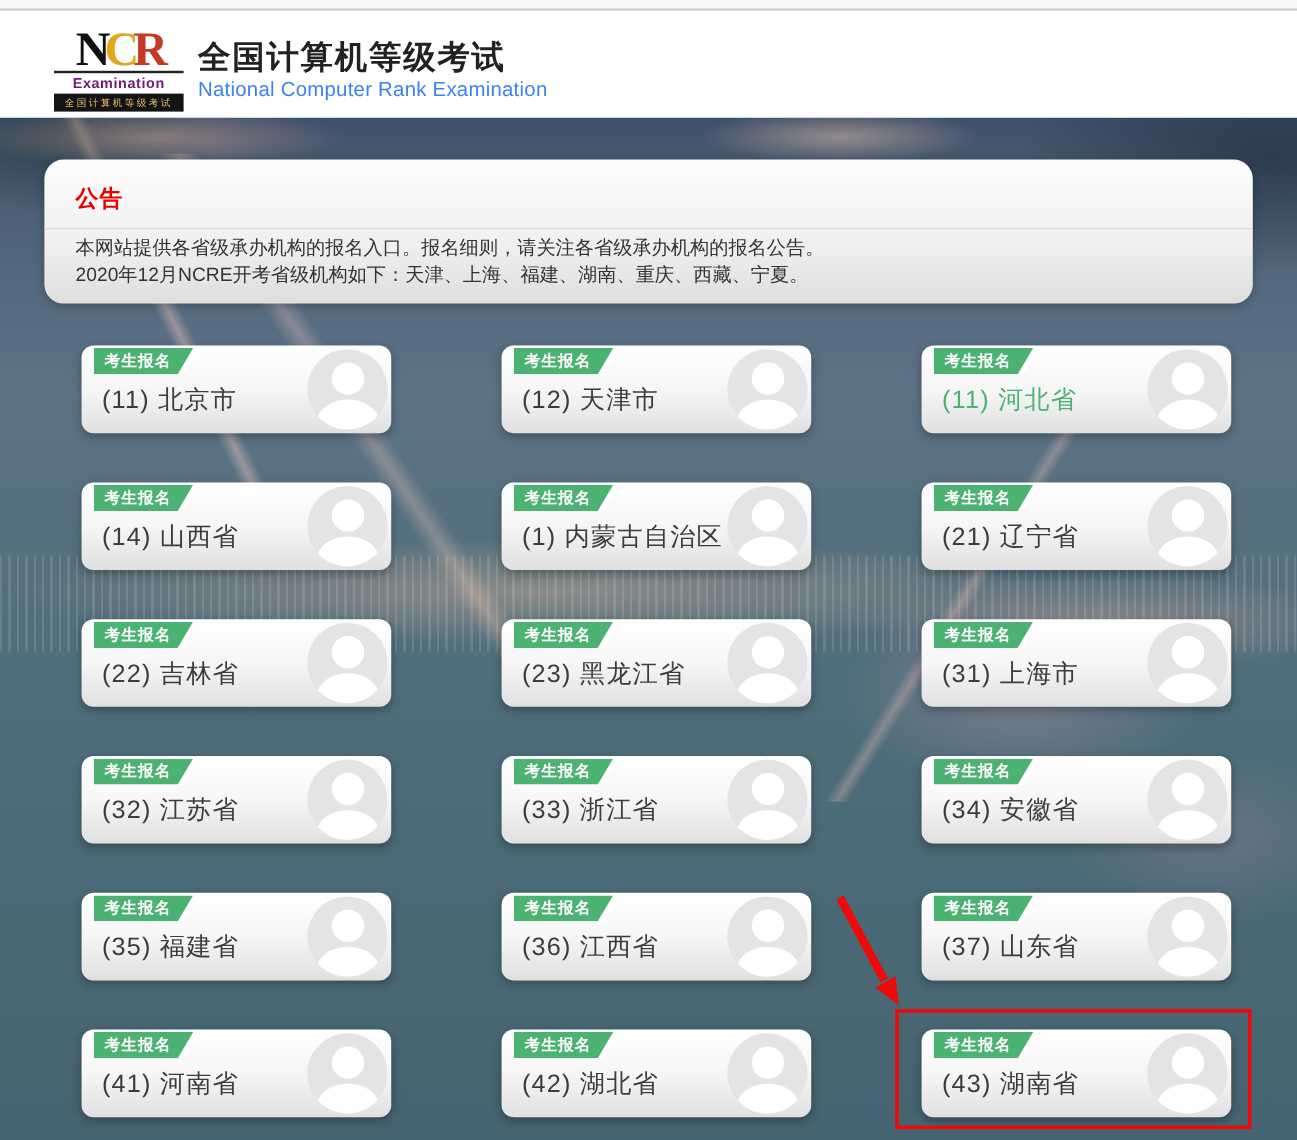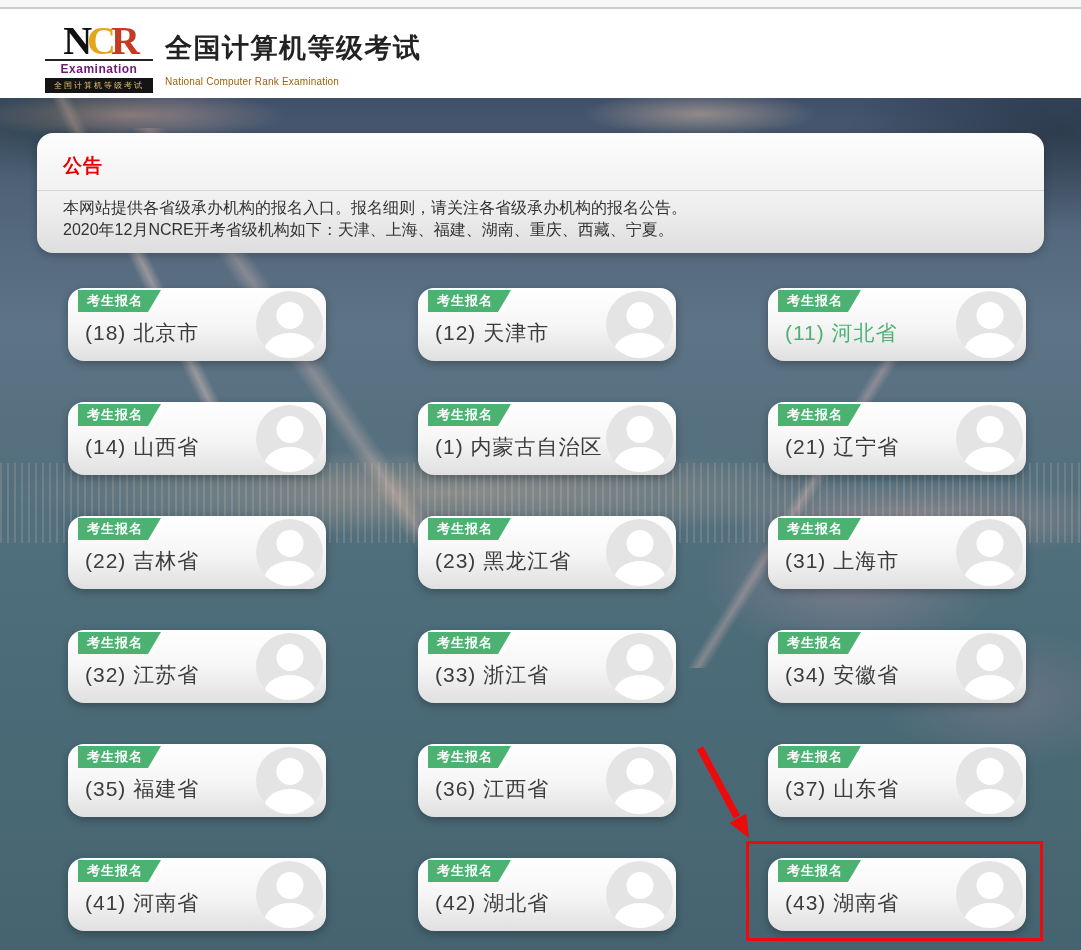--- a/index.html
+++ b/index.html
@@ -12,21 +12,21 @@
   
   .header{position:absolute;left:0;top:9px;width:100%;height:89px;background:#fff;z-index:3}
   .logo{position:absolute;left:45px;top:15px;display:flex;align-items:flex-start;cursor:pointer}
   .logo-mark{width:108px;text-align:center}
   .ncr{font-weight:bold;font-size:40px;line-height:34px;letter-spacing:-5px;font-family:"Liberation Serif","DejaVu Serif",serif}
   .ncr .n{color:#111}.ncr .c{color:#e2a71b}.ncr .r{color:#c53a22}
   .exam{font-size:12px;font-weight:bold;color:#701a75;letter-spacing:.5px;border-top:2px solid #222;margin-top:1px;padding-top:1px}
   .bar{background:#141414;color:#e6c06a;font-size:8px;letter-spacing:2px;padding:2px 1px;margin-top:2px;white-space:nowrap}
   .logo-text{margin-left:12px;padding-top:9px;text-align:left}
   .logo-text .cn{font-size:27px;font-weight:bold;color:#222;letter-spacing:1.5px;line-height:30px}
-  .logo-text .en{font-size:10px;color:#a16207;margin-top:13px;letter-spacing:.2px}
+  .logo-text .en{font-size:17px;color:#3b82f6;margin-top:2px;letter-spacing:.2px}
   .header-right{position:absolute;right:36px;top:18px;text-align:right}
   .phone-row{white-space:nowrap}
   .phone-label{font-size:14px;color:#555;vertical-align:4px;letter-spacing:1px}
   .phone-number{font-size:28px;font-weight:bold;color:#2b2b2b;letter-spacing:.5px}
   .browser-row{margin-top:5px;font-size:12.5px;white-space:nowrap}
   .browser-label{color:#555}
   .browser-value{color:var(--browser_red,#e8150d)}
   
   .bg{
     position:absolute;left:0;top:98px;width:1081px;height:852px;z-index:0;background-color:#4c6b78;
@@ -54,21 +54,21 @@
   }
   
   .notice{position:absolute;left:37px;top:133px;width:1007px;height:120px;border-radius:16px;z-index:2;
     background:linear-gradient(180deg,#fdfdfd 0%,#efefef 60%,#dedede 100%);
     box-shadow:0 2px 8px rgba(0,0,0,.25)}
   .notice-title{position:absolute;left:26px;top:20px;font-size:19px;font-weight:bold;color:var(--notice_red,#e60000);letter-spacing:1px}
   .notice-divider{position:absolute;left:0;right:0;top:57px;border-top:1px solid #d8d8d8}
   .notice-body{position:absolute;left:26px;top:64px;font-size:16px;color:#333;line-height:22px}
   
   .grid{position:absolute;left:68px;top:288px;display:grid;grid-template-columns:repeat(3,258px);column-gap:92px;row-gap:41px;z-index:2}
-  .card{position:relative;width:258px;height:73px;border-radius:16px;overflow:hidden;cursor:pointer;
+  .card{position:relative;width:258px;height:73px;border-radius:10px;overflow:hidden;cursor:pointer;
     background:linear-gradient(180deg,#ffffff 0%,#f6f6f6 50%,#e0e0e0 100%);
     box-shadow:0 3px 8px rgba(0,0,0,.28)}
   .badge{position:absolute;left:10px;top:2px;height:22px;background:#fff;padding-right:5px;
     clip-path:polygon(0 0,100% 0,calc(100% - 13px) 100%,0 100%)}
   .badge b{display:block;height:22px;line-height:22px;background:var(--badge_green,#4cb272);color:#fff;
     font-size:13px;font-weight:bold;letter-spacing:1px;padding:0 18px 0 9px;
     clip-path:polygon(0 0,100% 0,calc(100% - 13px) 100%,0 100%)}
   .card-label{position:absolute;left:17px;top:31px;font-size:21px;color:#3c3c3c;letter-spacing:1px;white-space:nowrap}
   .card.hover-green .card-label{color:var(--hover_green,#4cb272)}
   .avatar{position:absolute;right:3px;top:3px;width:67px;height:67px;border-radius:50%;background:#e4e4e4;overflow:hidden}
@@ -106,21 +106,21 @@
     <div>本网站提供各省级承办机构的报名入口。报名细则，请关注各省级承办机构的报名公告。</div>
     <div>2020年12月NCRE开考省级机构如下：天津、上海、福建、湖南、重庆、西藏、宁夏。</div>
   </div>
 </div>
 
 <div class="grid">
   <div class="card">
     <span class="badge">
         <b>考生报名</b>
       </span>
-    <span class="card-label">(18) 北京市</span>
+    <span class="card-label">(11) 北京市</span>
     <span class="avatar">
       <i class="head"></i>
       <i class="torso"></i>
     </span>
   </div>
 
   <div class="card">
     <span class="badge">
         <b>考生报名</b>
       </span>

